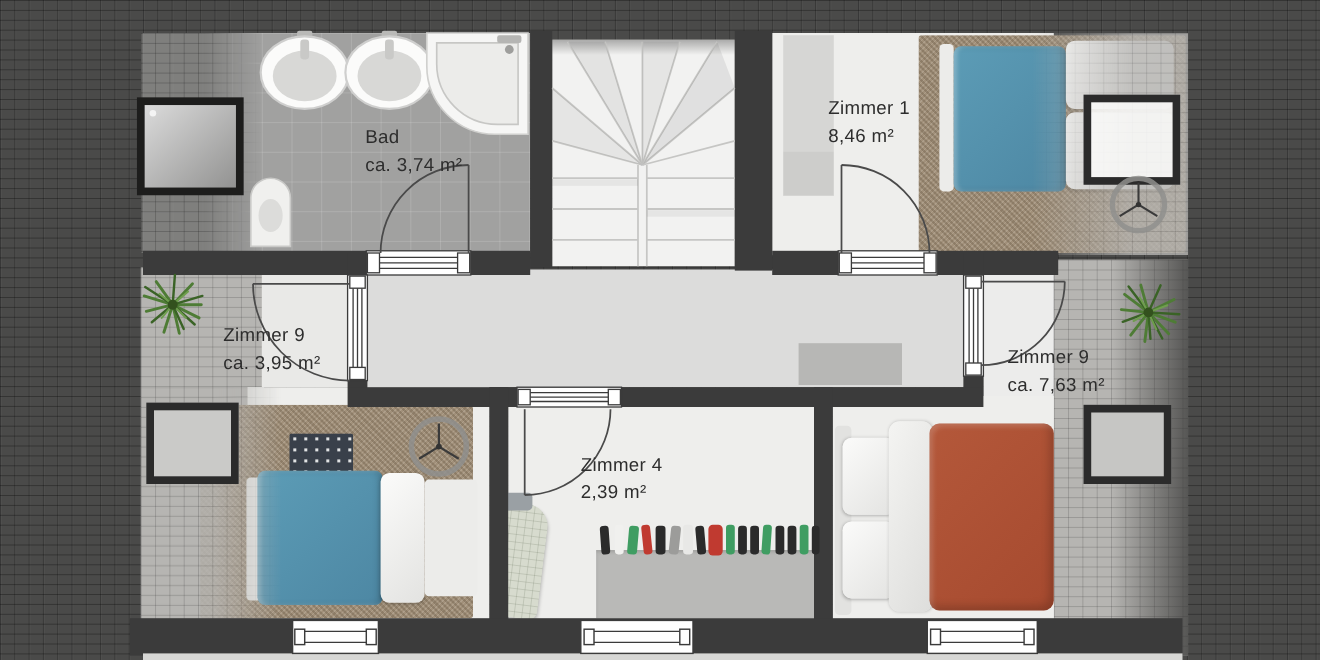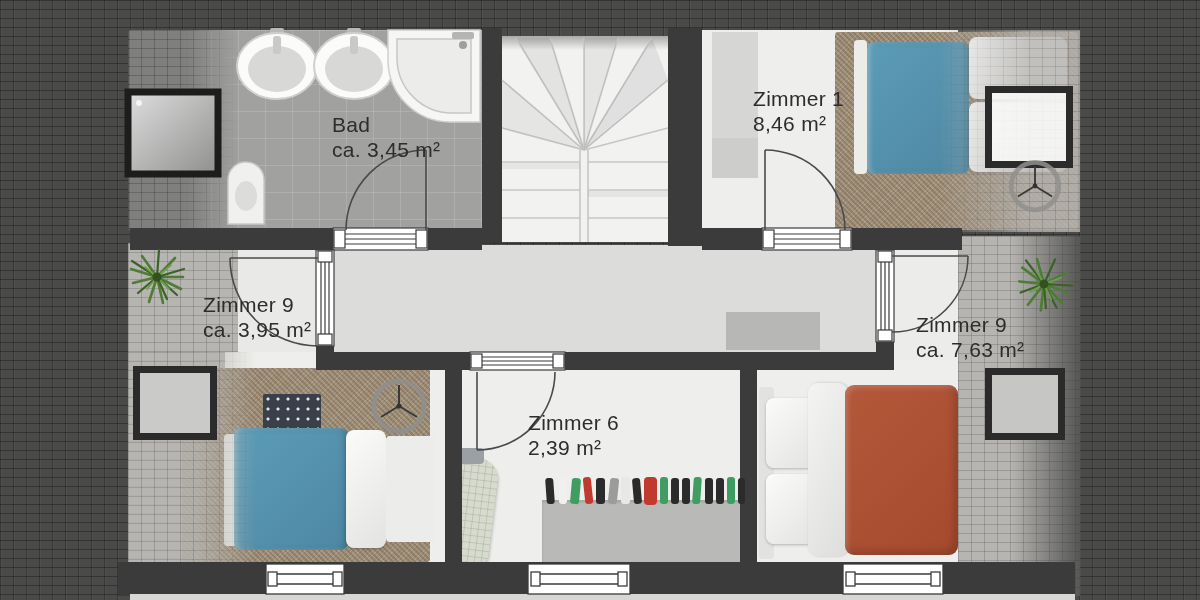--- a/index.html
+++ b/index.html
@@ -45,21 +45,21 @@
   .mat{background:#b7b7b5;}
   .iron{background-color:#d7dbce;
     background-image:linear-gradient(rgba(120,130,110,.25) 1px,transparent 1px),
                      linear-gradient(90deg,rgba(120,130,110,.25) 1px,transparent 1px);
     background-size:7px 7px;border-radius:20px 20px 8px 8px;
     transform:rotate(7deg);box-shadow:1px 2px 3px rgba(0,0,0,.2);}
   .mask-r{-webkit-mask-image:linear-gradient(90deg,#000 52%,transparent 100%);
           mask-image:linear-gradient(90deg,#000 52%,transparent 100%);}
   .mask-l{-webkit-mask-image:linear-gradient(90deg,transparent 0%,#000 65%);
           mask-image:linear-gradient(90deg,transparent 0%,#000 65%);}
-  .label{color:#2d2d2d;font-size:21px;line-height:25px;letter-spacing:.3px;}
+  .label{color:#2d2d2d;font-size:17px;line-height:25px;letter-spacing:.3px;}
   .label .a{white-space:nowrap;}
   svg .thin{stroke:#4a4a4a;stroke-width:1.6;fill:none;}
 </style>
 </head>
 <body>
 
 <div id="stage">
 
   <div class="abs tiles-dark" style="left:0;top:0;width:1200px;height:600px;"></div>
 
@@ -340,32 +340,32 @@
 
     <use href="#plantSym" transform="translate(157,277)"></use>
     <use href="#plantSym" transform="translate(1044,284) rotate(20)"></use>
 
     <use href="#fanSym" transform="translate(399,406)"></use>
     <use href="#fanSym" transform="translate(1035,186) scale(.95)"></use>
   </svg>
 
   <div class="abs label" style="left:300px;top:112px;margin-left:32px;">
     <div class="a">Bad</div>
-    <div class="a">ca. 3,45 m²</div>
+    <div class="a">ca. 3,74 m²</div>
   </div>
   <div class="abs label" style="left:753px;top:86px;">
     <div class="a">Zimmer 1</div>
     <div class="a">8,46 m²</div>
   </div>
   <div class="abs label" style="left:203px;top:292px;">
     <div class="a">Zimmer 9</div>
     <div class="a">ca. 3,95 m²</div>
   </div>
   <div class="abs label" style="left:528px;top:410px;">
-    <div class="a">Zimmer 6</div>
+    <div class="a">Zimmer 4</div>
     <div class="a">2,39 m²</div>
   </div>
   <div class="abs label" style="left:916px;top:312px;">
     <div class="a">Zimmer 9</div>
     <div class="a">ca. 7,63 m²</div>
   </div>
 
 </div>
 
 </body></html>

